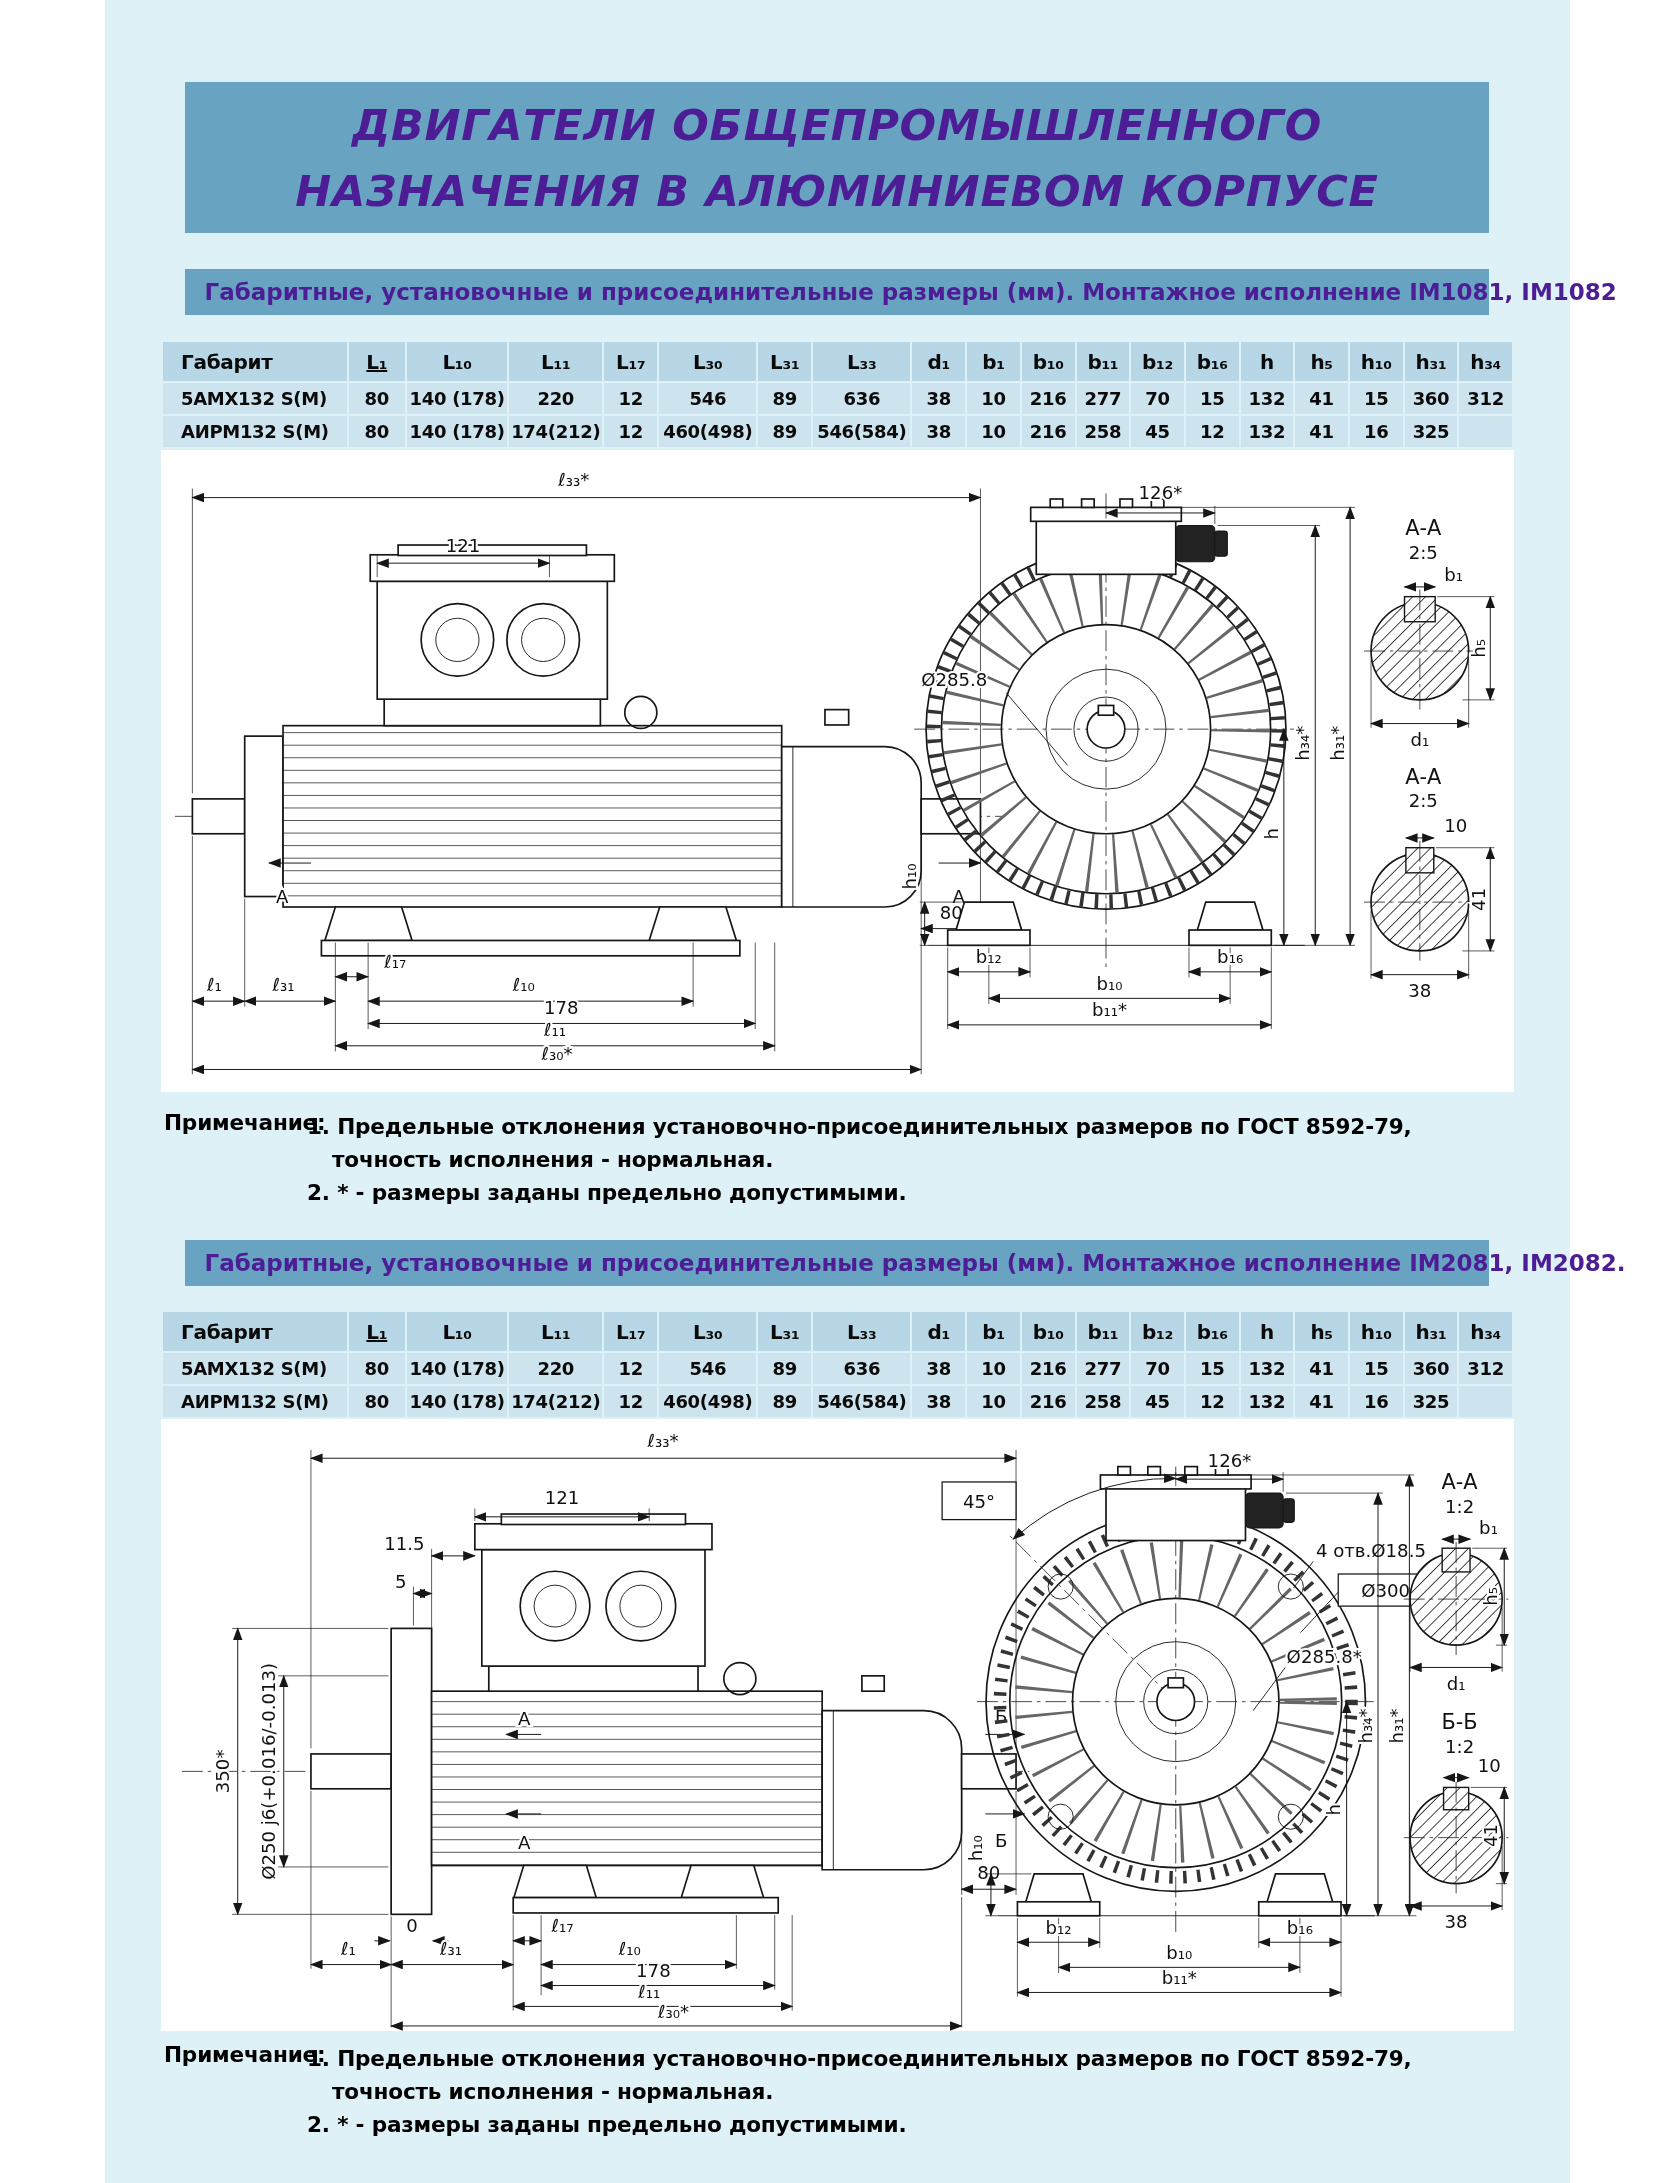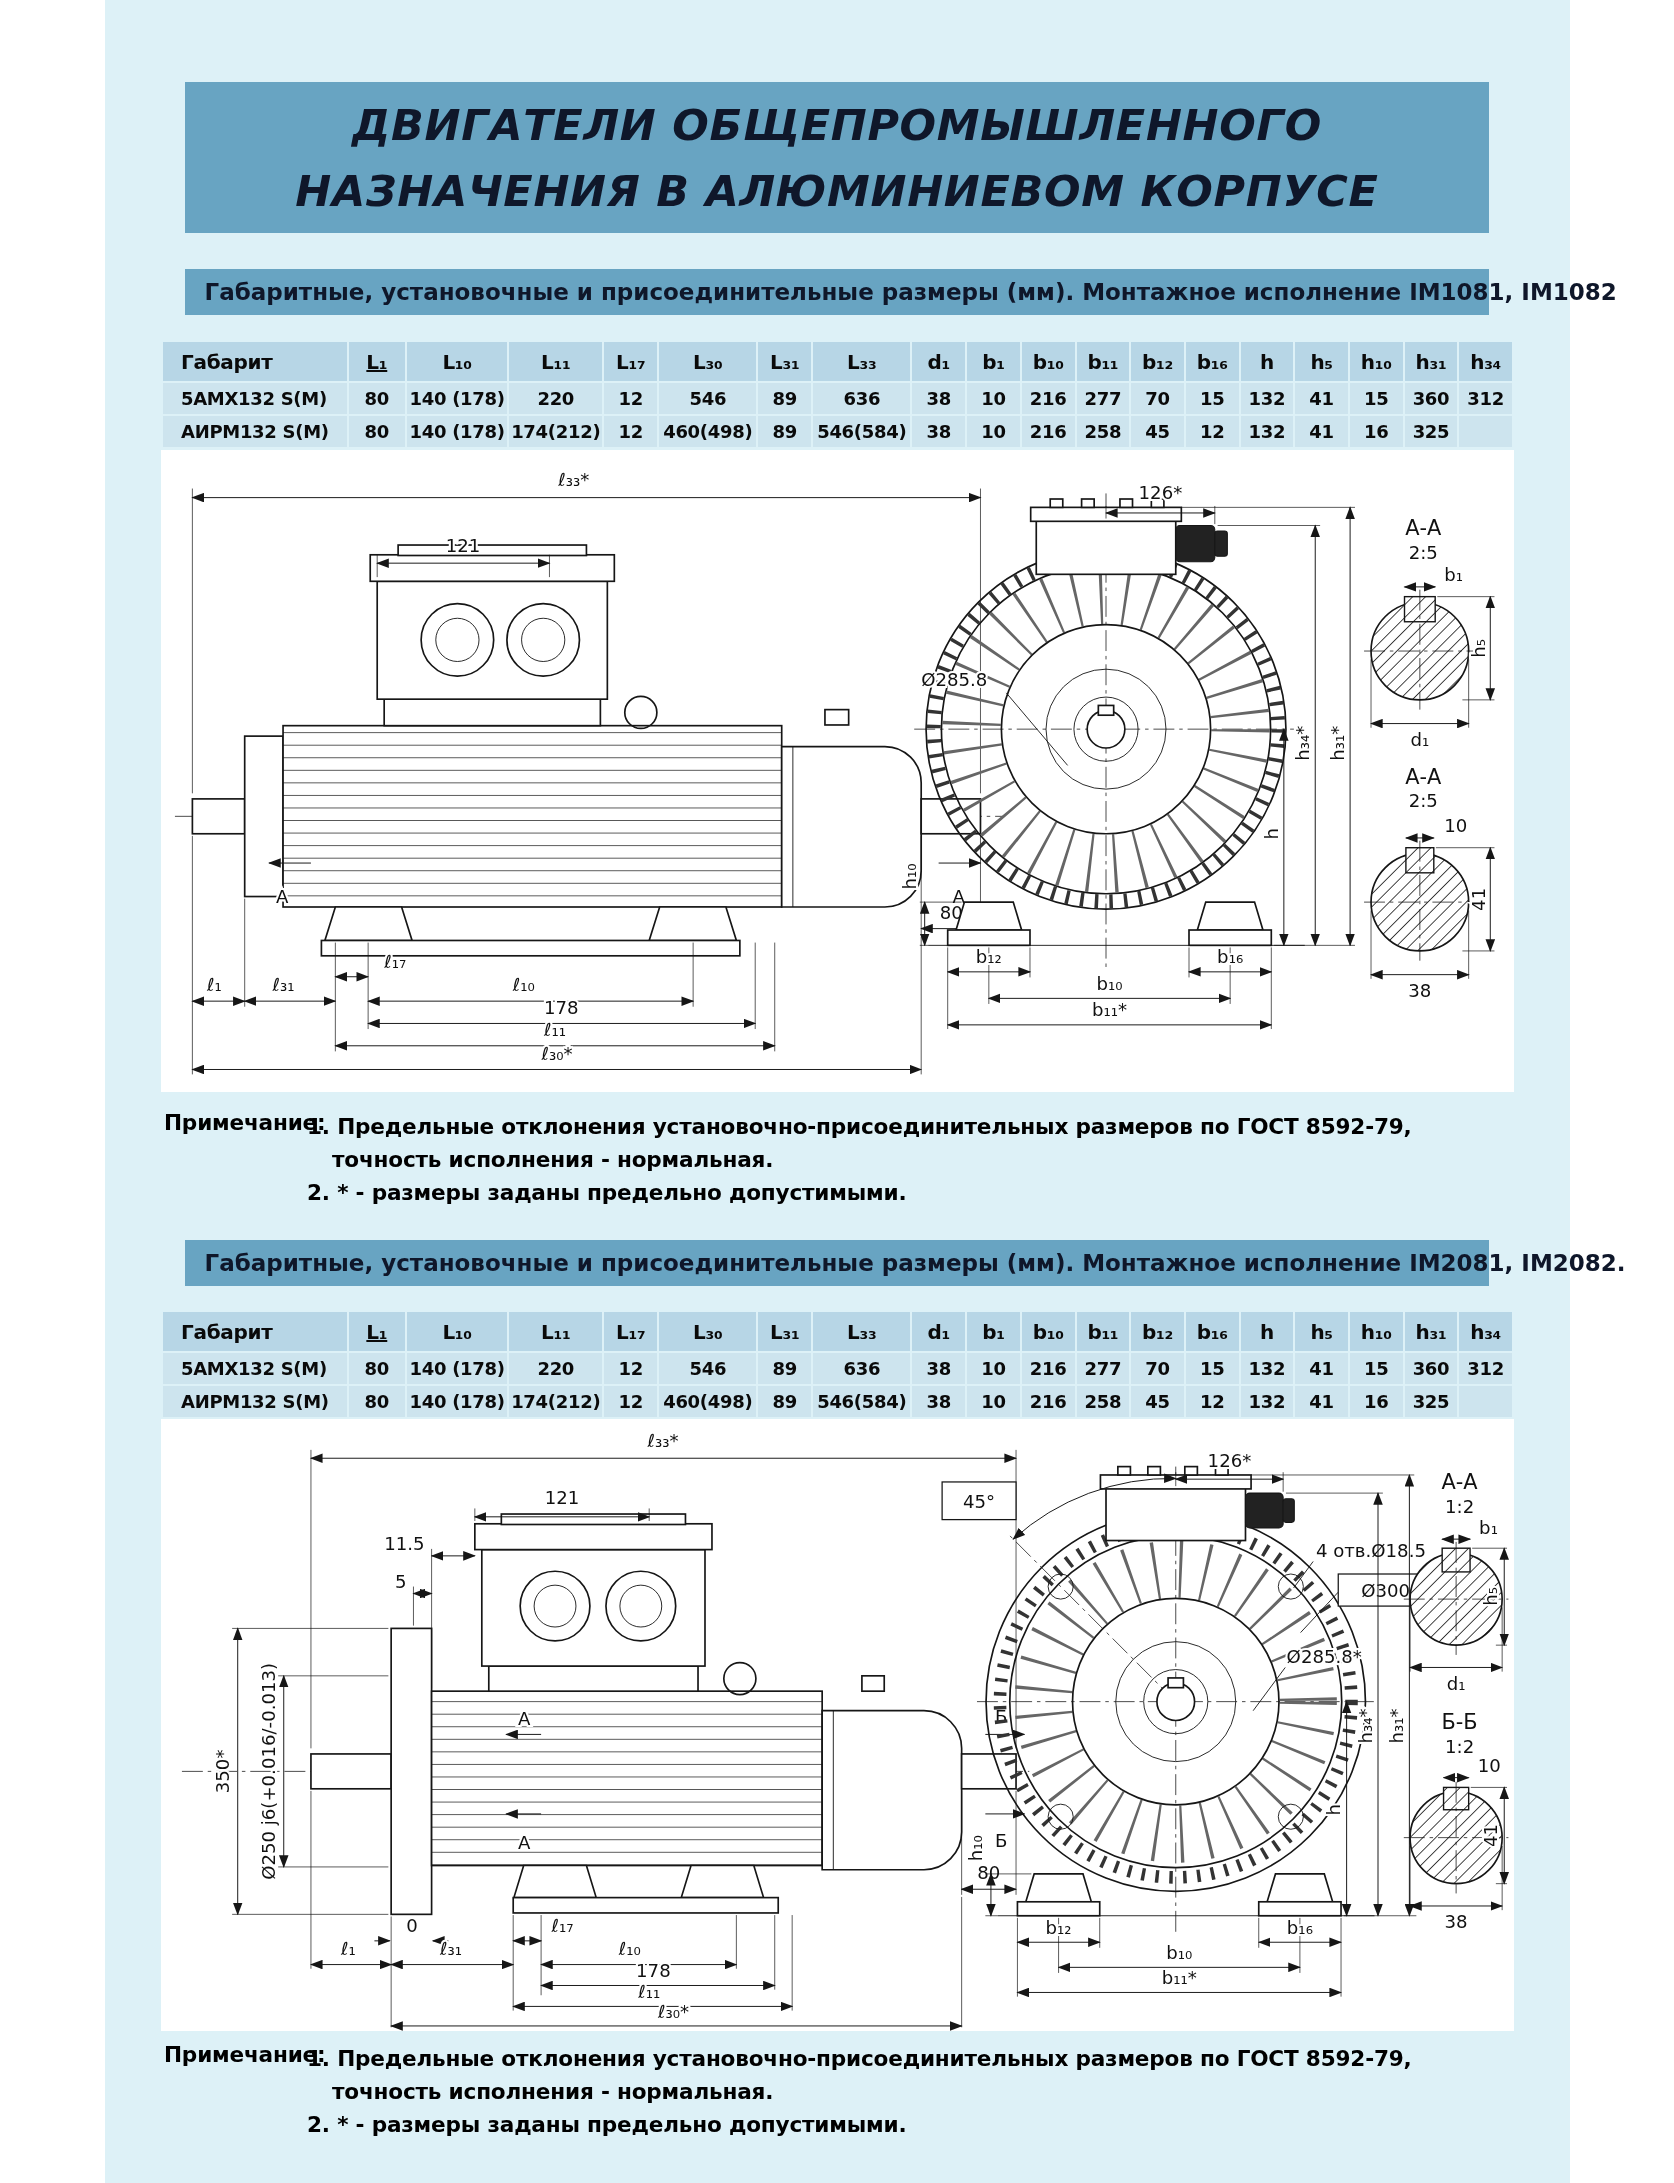--- a/index.html
+++ b/index.html
@@ -1,24 +1,24 @@
 <!DOCTYPE html>
 <html style="font-size:11px"><head>
 <meta charset="utf-8">
 <style>
   html,body{margin:0;padding:0;background:#fff;}
   .page{position:relative;width:1674px;height:2183px;background:#ffffff;overflow:hidden;
         font-family:"DejaVu Sans","Liberation Sans",sans-serif;}
   .content{position:absolute;left:105px;top:0;width:1465px;height:2183px;background:#ddf1f7;}
 
   .banner{position:absolute;left:80px;top:82px;width:1304px;height:151px;background:#68a4c2;
-          color:#0f172a;display:flex;flex-direction:column;justify-content:center;align-items:center;
+          color:#4c1d95;display:flex;flex-direction:column;justify-content:center;align-items:center;
           font-weight:bold;font-style:italic;font-size:43px;line-height:66px;letter-spacing:0.7px;
           text-align:center;white-space:nowrap;}
-  .bar{position:absolute;left:80px;width:1304px;height:46px;background:#68a4c2;color:#0f172a;
+  .bar{position:absolute;left:80px;width:1304px;height:46px;background:#68a4c2;color:#4c1d95;
        font-size:23px;font-weight:bold;line-height:46px;padding-left:19.5px;box-sizing:border-box;
        white-space:nowrap;}
   #bar1{top:269px;} #bar2{top:1240px;}
 
   .tbl-wrap{position:absolute;left:56px;width:1353px;} #tbl1{top:340px;} #tbl2{top:1310px;}
   table{width:100%;border-collapse:separate;border-spacing:2.8px;table-layout:fixed;}
   th,td{background:#cde4ee;font-weight:bold;font-size:18px;text-align:center;padding:4.9px 1.4px;
         white-space:nowrap;overflow:hidden;color:#0a0a0a;letter-spacing:-0.3px;}
   thead th{background:#b7d6e6;font-size:20px;padding:7.7px 1.4px;}
   th:first-child,td:first-child{text-align:left;padding-left:18px;}

